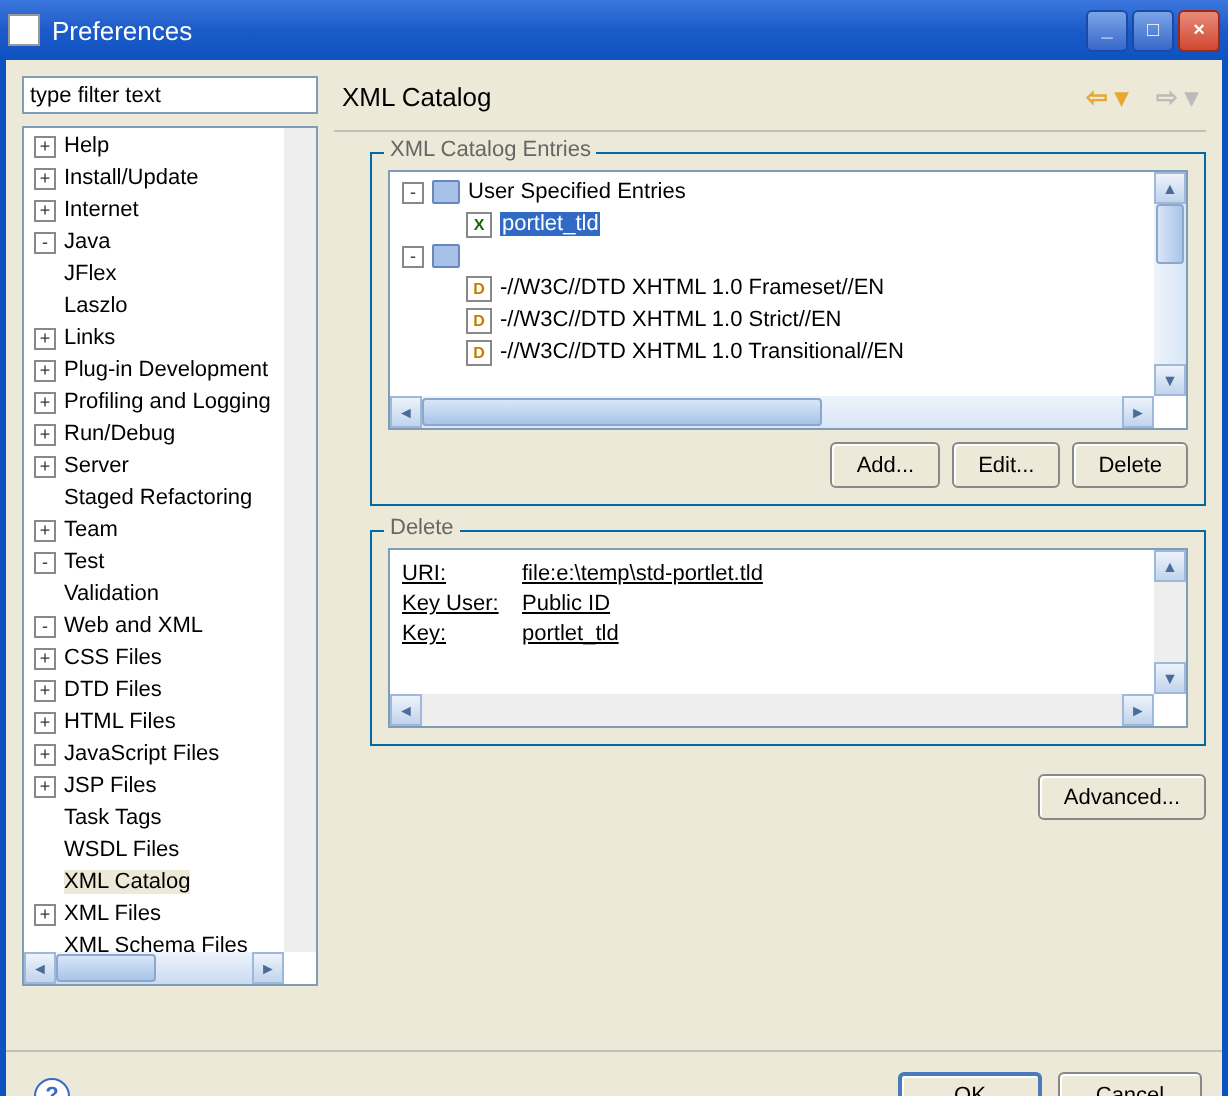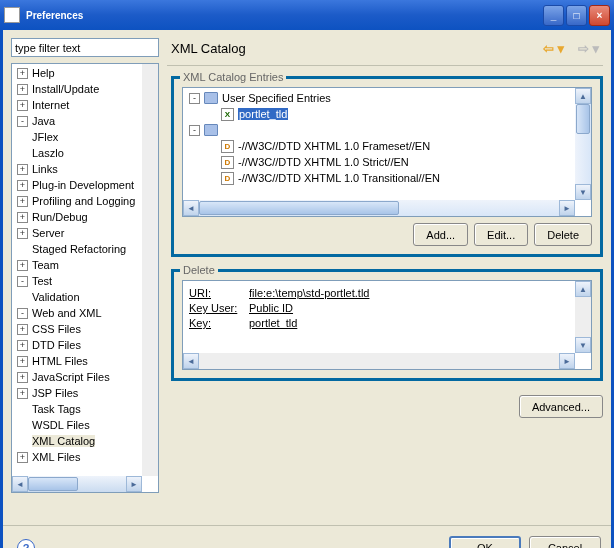--- a/index.html
+++ b/index.html
@@ -1,19 +1,19 @@
 <!DOCTYPE html>
 <html><head>
 <meta charset="utf-8">
 <style>
 * { box-sizing: border-box; margin: 0; padding: 0; font-family: Tahoma, sans-serif; font-size: 11px; }
 body { width: 614px; height: 548px; background: #ece9d8; overflow: hidden; }
 .titlebar { height: 30px; background: linear-gradient(to bottom, #3b77dd, #1c5bc8 50%, #0d52c1); display: flex; align-items: center; padding: 0 4px; color: white; }
 .titlebar-icon { width: 16px; height: 16px; background: white; margin-right: 6px; border: 1px solid #999; }
-.titlebar-text { flex: 1; font-weight: bold; font-size: 10px; }
+.titlebar-text { flex: 1; font-weight: normal; font-size: 13px; }
 .win-btns { display: flex; gap: 2px; }
 .win-btn { width: 21px; height: 21px; background: linear-gradient(to bottom, #7ba4e8, #3868c8); border: 1px solid #1a4aa8; border-radius: 3px; color: white; display: flex; align-items: center; justify-content: center; font-weight: bold; font-size: 10px; cursor: default; }
 .win-btn.close { background: linear-gradient(to bottom, #e88b7b, #d04830); border-color: #a02818; }
 .dialog-body { height: 542px; border: 3px solid #0d52c1; border-top: none; display: flex; flex-direction: column; background: #ece9d8; gap: 24px; }
 .main-area { flex: 1; display: flex; padding: 8px; gap: 8px; overflow: hidden; }
 .left-panel { width: 148px; display: flex; flex-direction: column; }
 .filter-input { width: 100%; height: 19px; border: 1px solid #7f9db9; padding: 1px 3px; margin-bottom: 6px; background: white; }
 .tree-wrap { flex: 1; border: 1px solid #7f9db9; background: white; overflow: hidden; position: relative; }
 .tree { position: absolute; top: 0; left: 0; right: 16px; bottom: 16px; overflow: auto; padding: 1px; }
 .tree-item { display: flex; align-items: center; height: 16px; white-space: nowrap; padding-right: 4px; }
@@ -27,21 +27,21 @@
 .sb-btn { width: 16px; height: 16px; background: linear-gradient(to bottom, #eef3fb, #c0d4ec); border: 1px solid #9db8d8; display: inline-flex; align-items: center; justify-content: center; font-size: 8px; color: #4b6b99; }
 .sb-thumb-h { height: 14px; margin: 1px 0; background: linear-gradient(to bottom, #d8e6f8, #a8c4e8); border: 1px solid #8ba8cc; border-radius: 2px; flex: 0 0 50px; }
 .sb-track { flex: 1; }
 .right-panel { flex: 1; display: flex; flex-direction: column; overflow: hidden; }
 .page-header { height: 28px; display: flex; align-items: center; border-bottom: 1px solid #c0c0b0; padding: 0 4px 6px 4px; margin-bottom: 6px; }
 .page-title { font-size: 13px; flex: 1; }
 .nav-arrows { display: flex; gap: 14px; align-items: center; }
 .arrow { font-size: 13px; font-weight: bold; }
 .arrow.back { color: #e8a830; }
 .arrow.fwd { color: #bbb; }
-.group { border: 3px solid #0369a1; margin: 4px 0 8px 4px; padding: 8px; position: relative; }
+.group { border: 1px solid #0369a1; margin: 4px 0 8px 18px; padding: 8px; position: relative; }
 .group-label { position: absolute; top: -8px; left: 6px; background: #ece9d8; padding: 0 3px; color: #666; }
 .entries-box { border: 1px solid #7f9db9; background: white; height: 130px; position: relative; }
 .entries-inner { position: absolute; top: 0; left: 0; right: 16px; bottom: 16px; overflow: hidden; padding: 2px; }
 .entry-row { display: flex; align-items: center; height: 16px; white-space: nowrap; }
 .entry-row.d1 { padding-left: 4px; }
 .entry-row.d2 { padding-left: 36px; }
 .folder-icon { width: 14px; height: 12px; background: #a8c0e8; border: 1px solid #6688bb; margin-right: 4px; border-radius: 1px; display: inline-block; }
 .doc-icon { width: 13px; height: 13px; border: 1px solid #888; background: white; margin-right: 4px; display: inline-flex; align-items: center; justify-content: center; font-size: 8px; font-weight: bold; }
 .doc-icon.x { color: #1a6600; }
 .doc-icon.d { color: #cc7700; }
@@ -175,20 +175,24 @@
               <span class="lbl">WSDL Files</span>
             </div>
             <div class="tree-item d2 sel">
               <span class="expander blank"></span>
               <span class="lbl">XML Catalog</span>
             </div>
             <div class="tree-item d2">
               <span class="expander">+</span>
               <span class="lbl">XML Files</span>
             </div>
+            <div class="tree-item d2">
+              <span class="expander blank"></span>
+              <span class="lbl">XML Schema Files</span>
+            </div>
           </div>
         <div class="tree-scroll-v"></div>
         <div class="tree-scroll-h">
           <div class="sb-btn">◄</div>
           <div class="sb-thumb-h"></div>
           <div class="sb-track"></div>
           <div class="sb-btn">►</div>
         </div>
       </div>
     </div>

